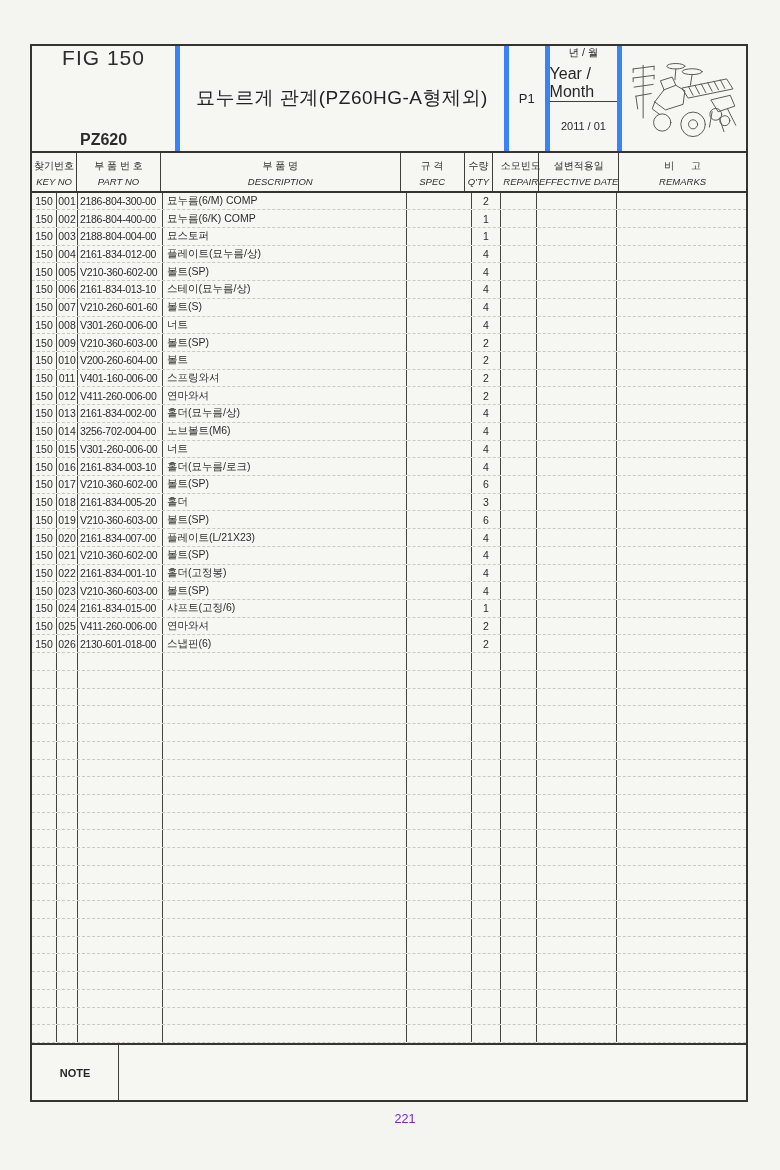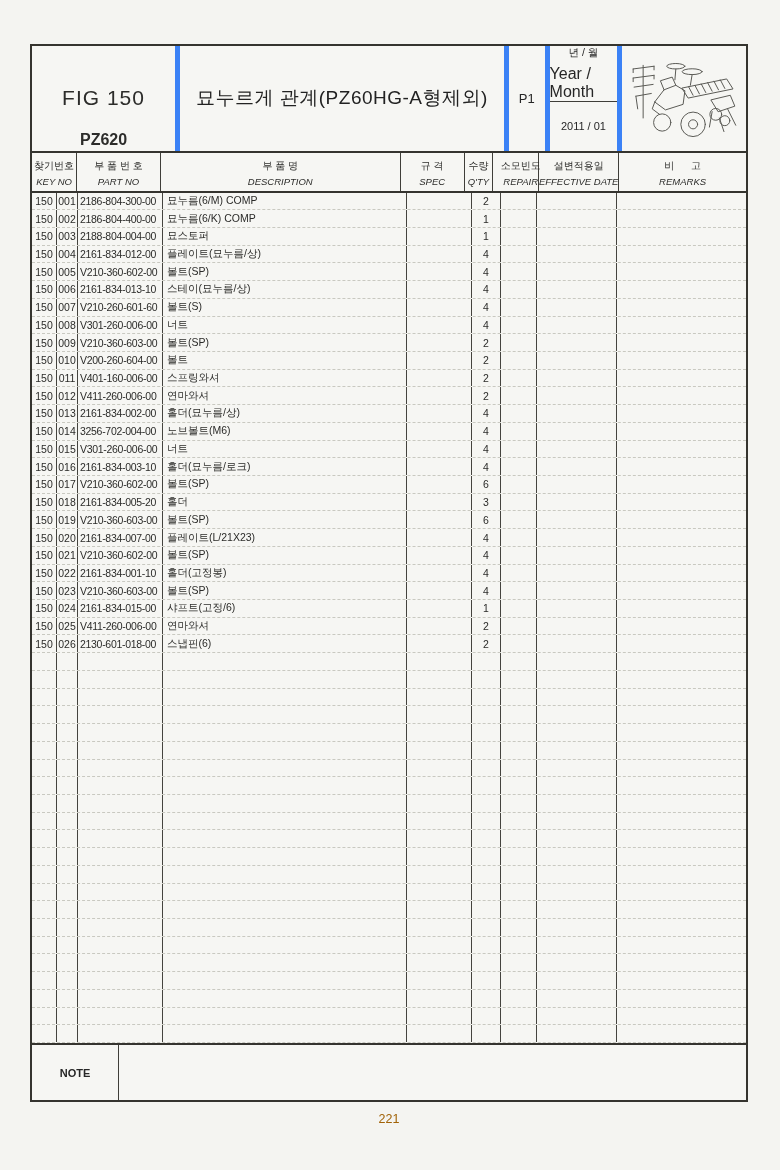--- a/index.html
+++ b/index.html
@@ -16,21 +16,21 @@
     width:718px;height:1058px;
     border:2px solid #35342f;
     box-sizing:border-box;
     background:#f6f6f3;
     display:flex;flex-direction:column;
   }
   
   .top-header{height:108px;display:flex;border-bottom:2px solid #35342f;box-sizing:border-box;}
   .th-cell{box-sizing:border-box;border-right:5px solid #3b82f6;position:relative;}
   .th-cell:last-child{border-right:none;}
-  .fig-cell{width:153px;display:flex;flex-direction:column;align-items:center;justify-content:center;}
+  .fig-cell{width:153px;display:flex;flex-direction:column;align-items:center;}
   .fig-no{font-size:21px;letter-spacing:1px;color:#2c2c2a;}
   .model-no{position:absolute;bottom:2px;left:0;right:0;text-align:center;font-size:16px;font-weight:bold;color:#2c2c2a;margin-top:45px;}
   .title-cell{width:340px;display:flex;align-items:center;justify-content:center;font-size:19px;letter-spacing:0.5px;color:#222;}
   .p1-cell{width:42px;display:flex;align-items:center;justify-content:center;font-size:13px;}
   .ym-cell{width:75px;display:flex;flex-direction:column;}
   .ym-top{flex:1 1 50%;border-bottom:1px solid #3f3e39;display:flex;flex-direction:column;align-items:center;justify-content:center;gap:5px;}
   .ym-ko{font-size:10.5px;}
   .ym-en{font-size:16px;}
   .ym-bottom{flex:1 1 50%;display:flex;align-items:center;justify-content:center;font-size:11px;}
   .illus-cell{width:128px;display:flex;align-items:center;justify-content:center;}
@@ -55,22 +55,22 @@
   .c-spec{width:65px;}
   .c-qty{width:29px;justify-content:center;}
   .c-rep{width:36px;}
   .c-eff{width:80px;}
   .c-rem{width:129px;}
   
   .note-row{height:57px;display:flex;border-top:2px solid #35342f;box-sizing:border-box;flex:0 0 auto;}
   .note-label{width:87px;border-right:1px solid #3f3e39;box-sizing:border-box;display:flex;align-items:center;justify-content:center;font-size:11px;font-weight:bold;}
   .note-body{flex:1;}
   .page-num{
-    position:absolute;left:30px;top:1112px;width:718px;
-    text-align:center;font-size:12.5px;color:#a16207;
+    position:absolute;left:46px;top:1112px;width:718px;
+    text-align:center;font-size:12.5px;color:#6d28d9;
   }
 </style>
 </head>
 <body>
 
 <div class="sheet">
 
   <div class="top-header">
     <div class="th-cell fig-cell">
       <div class="fig-no">FIG 150</div>

